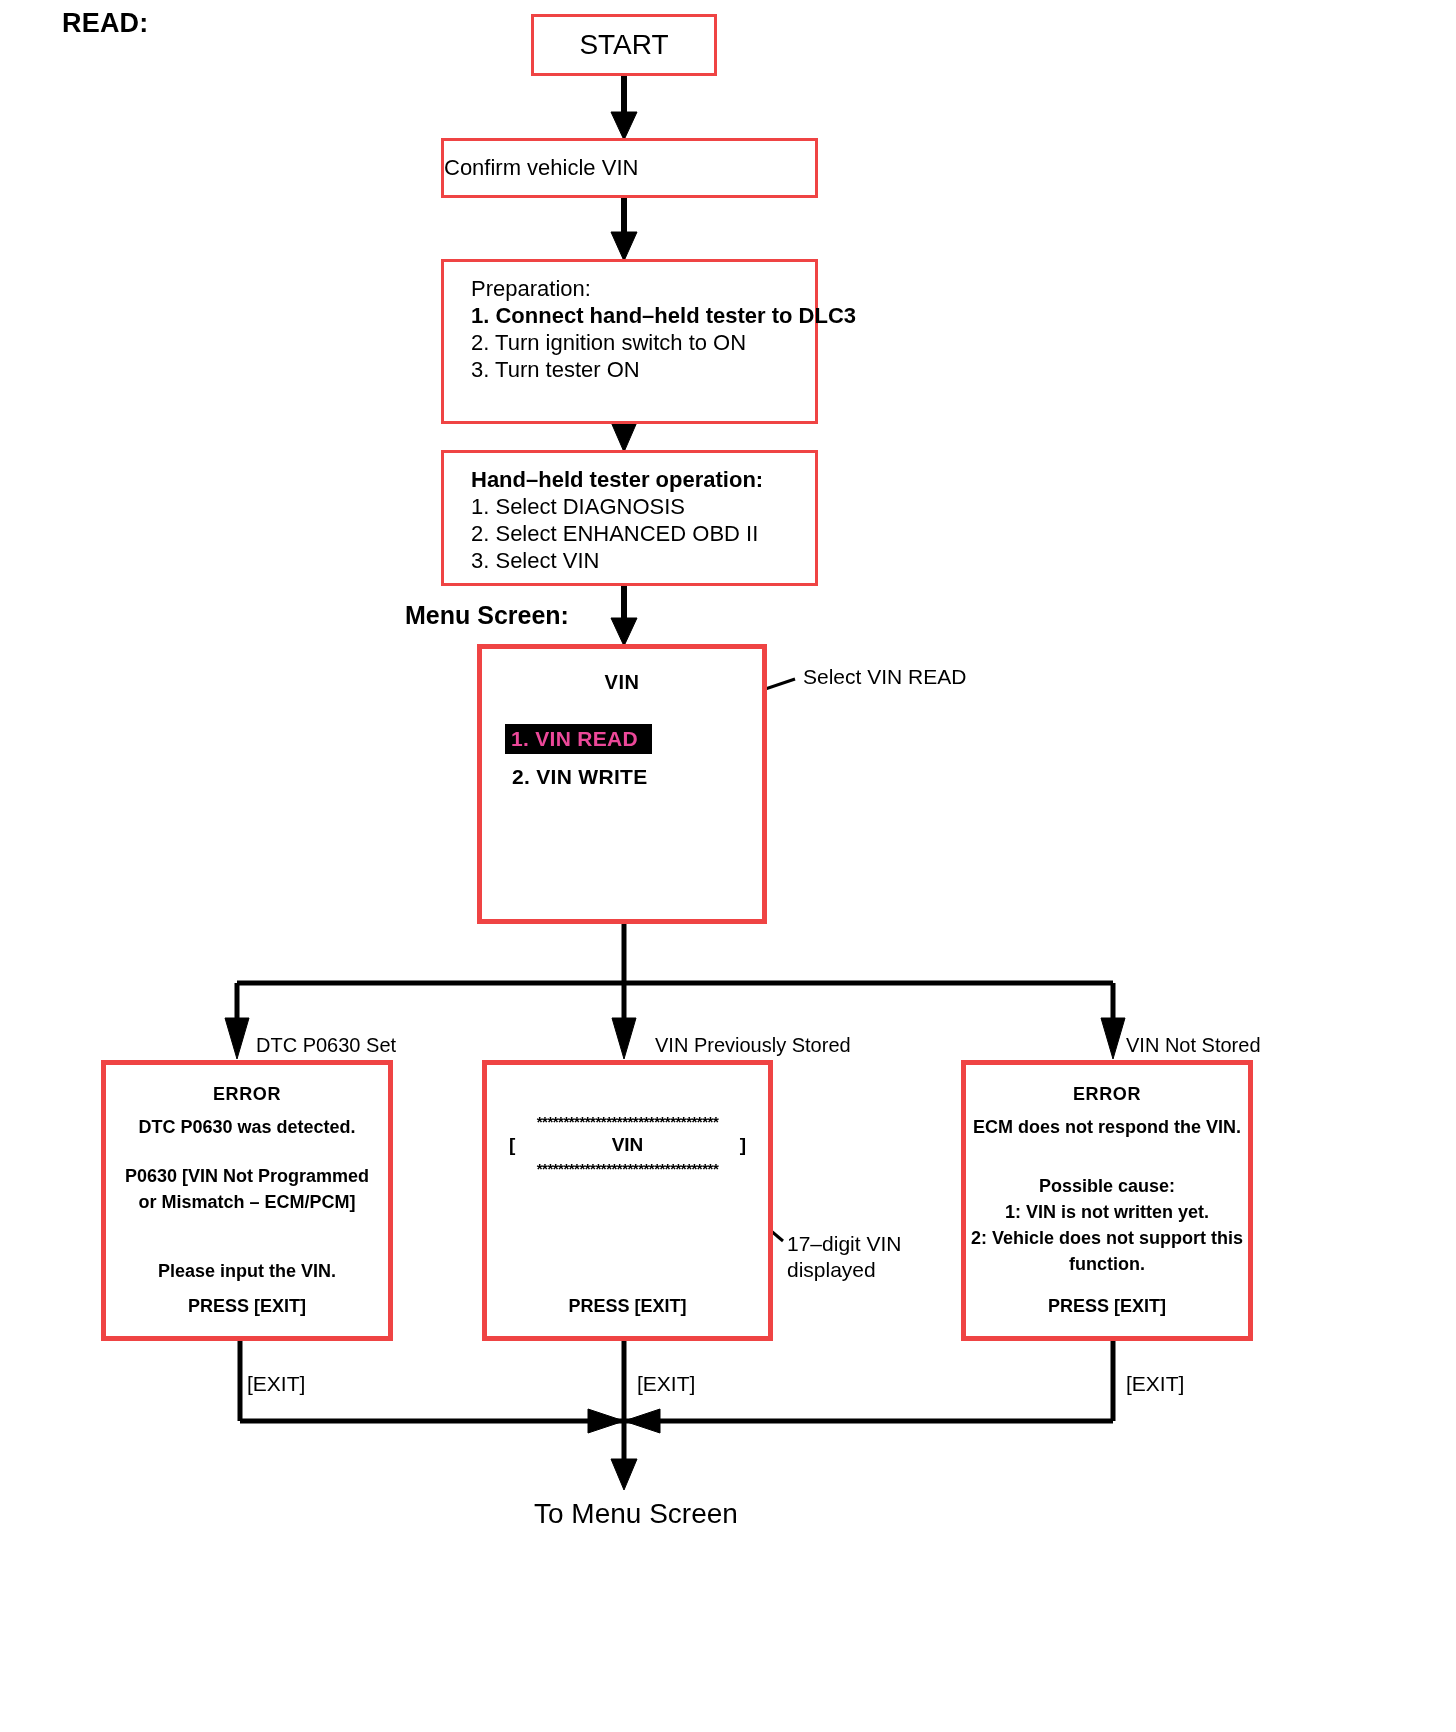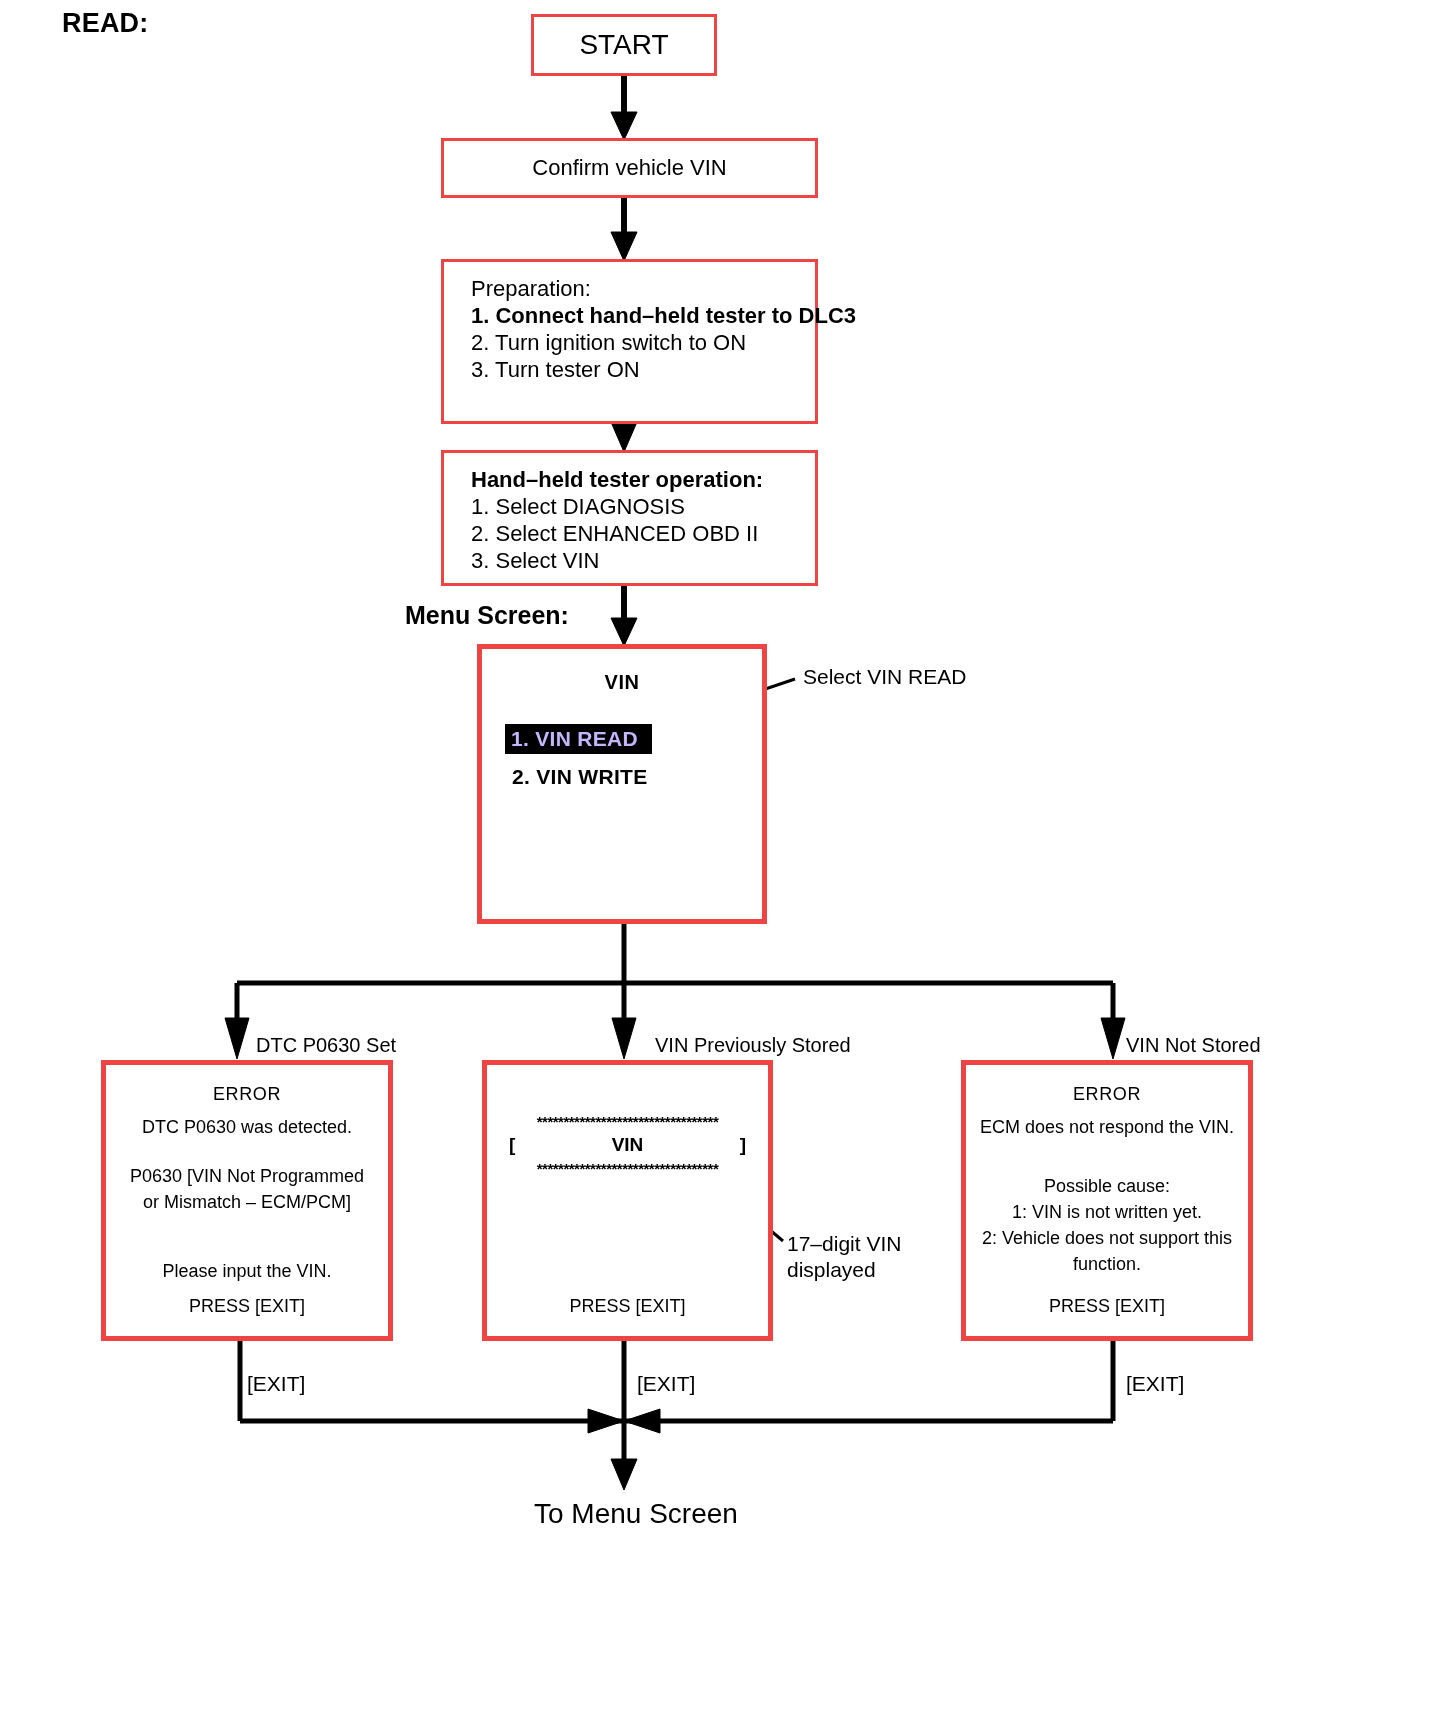--- a/index.html
+++ b/index.html
@@ -39,21 +39,21 @@
 
   .box-start {
     left: 531px; top: 14px;
     width: 186px; height: 62px;
     display: flex; align-items: center; justify-content: center;
     font-size: 28px;
   }
   .box-confirm {
     left: 441px; top: 138px;
     width: 377px; height: 60px;
-    display: flex; align-items: center; justify-content: center;
+    display: flex; align-items: center; justify-content: flex-start;
     font-size: 22px;
   }
   .box-prep {
     left: 441px; top: 259px;
     width: 377px; height: 165px;
     padding: 13px 0 0 27px;
     font-size: 22px;
     line-height: 27px;
   }
   .box-tester {
@@ -80,21 +80,21 @@
   }
   .menu-item {
     font-size: 21px;
     font-weight: bold;
     margin-left: 23px;
     margin-top: 12px;
     letter-spacing: 0.3px;
   }
   .menu-item.selected {
     background: #000;
-    color: #c4b5fd;
+    color: #ec4899;
     display: inline-block;
     padding: 3px 14px 3px 6px;
     margin-top: 30px;
   }
   .menu-item.plain { margin-left: 30px; margin-top: 11px; }
 
   
   .box-err-left {
     left: 101px; top: 1060px;
     width: 292px; height: 281px;
@@ -103,21 +103,21 @@
     left: 482px; top: 1060px;
     width: 291px; height: 281px;
   }
   .box-err-right {
     left: 961px; top: 1060px;
     width: 292px; height: 281px;
   }
   .scr-line {
     text-align: center;
     font-size: 18px;
-    font-weight: normal;
+    font-weight: bold;
     white-space: nowrap;
   }
   .scr-title { margin-top: 19px; letter-spacing: 0.6px; }
   .gap-lg { margin-top: 12px; }
   .gap-md { margin-top: 28px; }
   .gap-sm { margin-top: 5px; }
   .press-exit-left  { position: absolute; left: 0; right: 0; bottom: 19px; }
   .stars {
     text-align: center;
     font-size: 15px;

